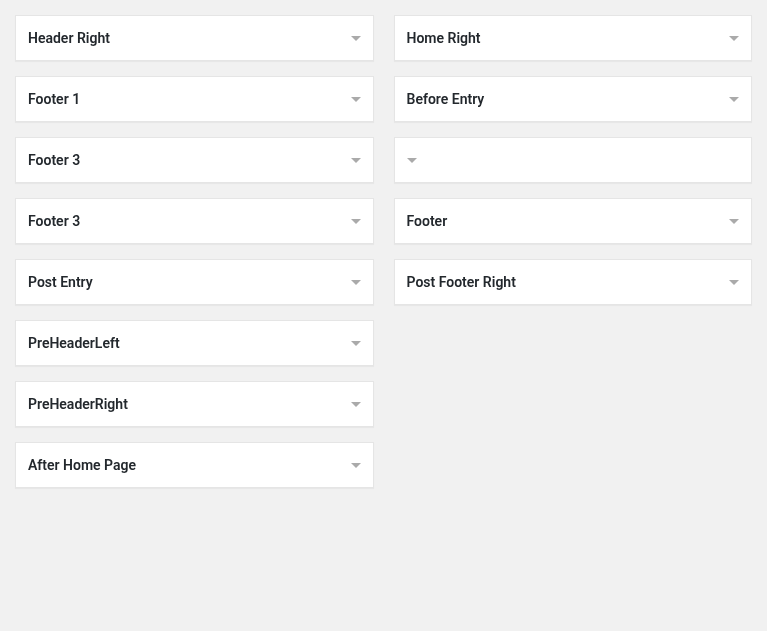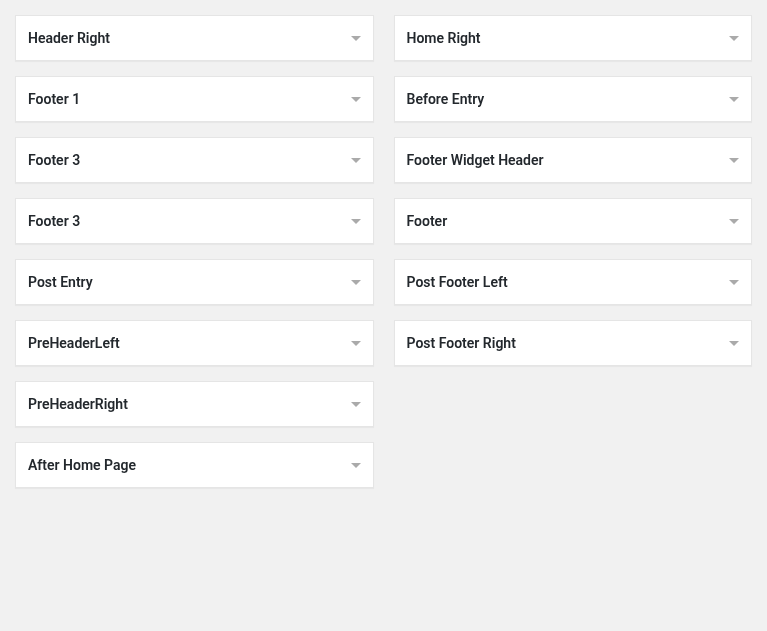--- a/index.html
+++ b/index.html
@@ -107,33 +107,28 @@
       <span class="widget-area-title">Home Right</span>
       <span class="caret"></span>
     </div>
 
     <div class="widget-area">
       <span class="widget-area-title">Before Entry</span>
       <span class="caret"></span>
     </div>
 
     <div class="widget-area">
-      <span class="widget-area-title">Footer Widget Header</span>
       <span class="caret"></span>
     </div>
 
     <div class="widget-area">
       <span class="widget-area-title">Footer</span>
       <span class="caret"></span>
     </div>
 
-    <div class="widget-area">
-      <span class="widget-area-title">Post Footer Left</span>
-      <span class="caret"></span>
-    </div>
 
     <div class="widget-area">
       <span class="widget-area-title">Post Footer Right</span>
       <span class="caret"></span>
     </div>
 
   </div>
 </div>
 
 </body></html>

